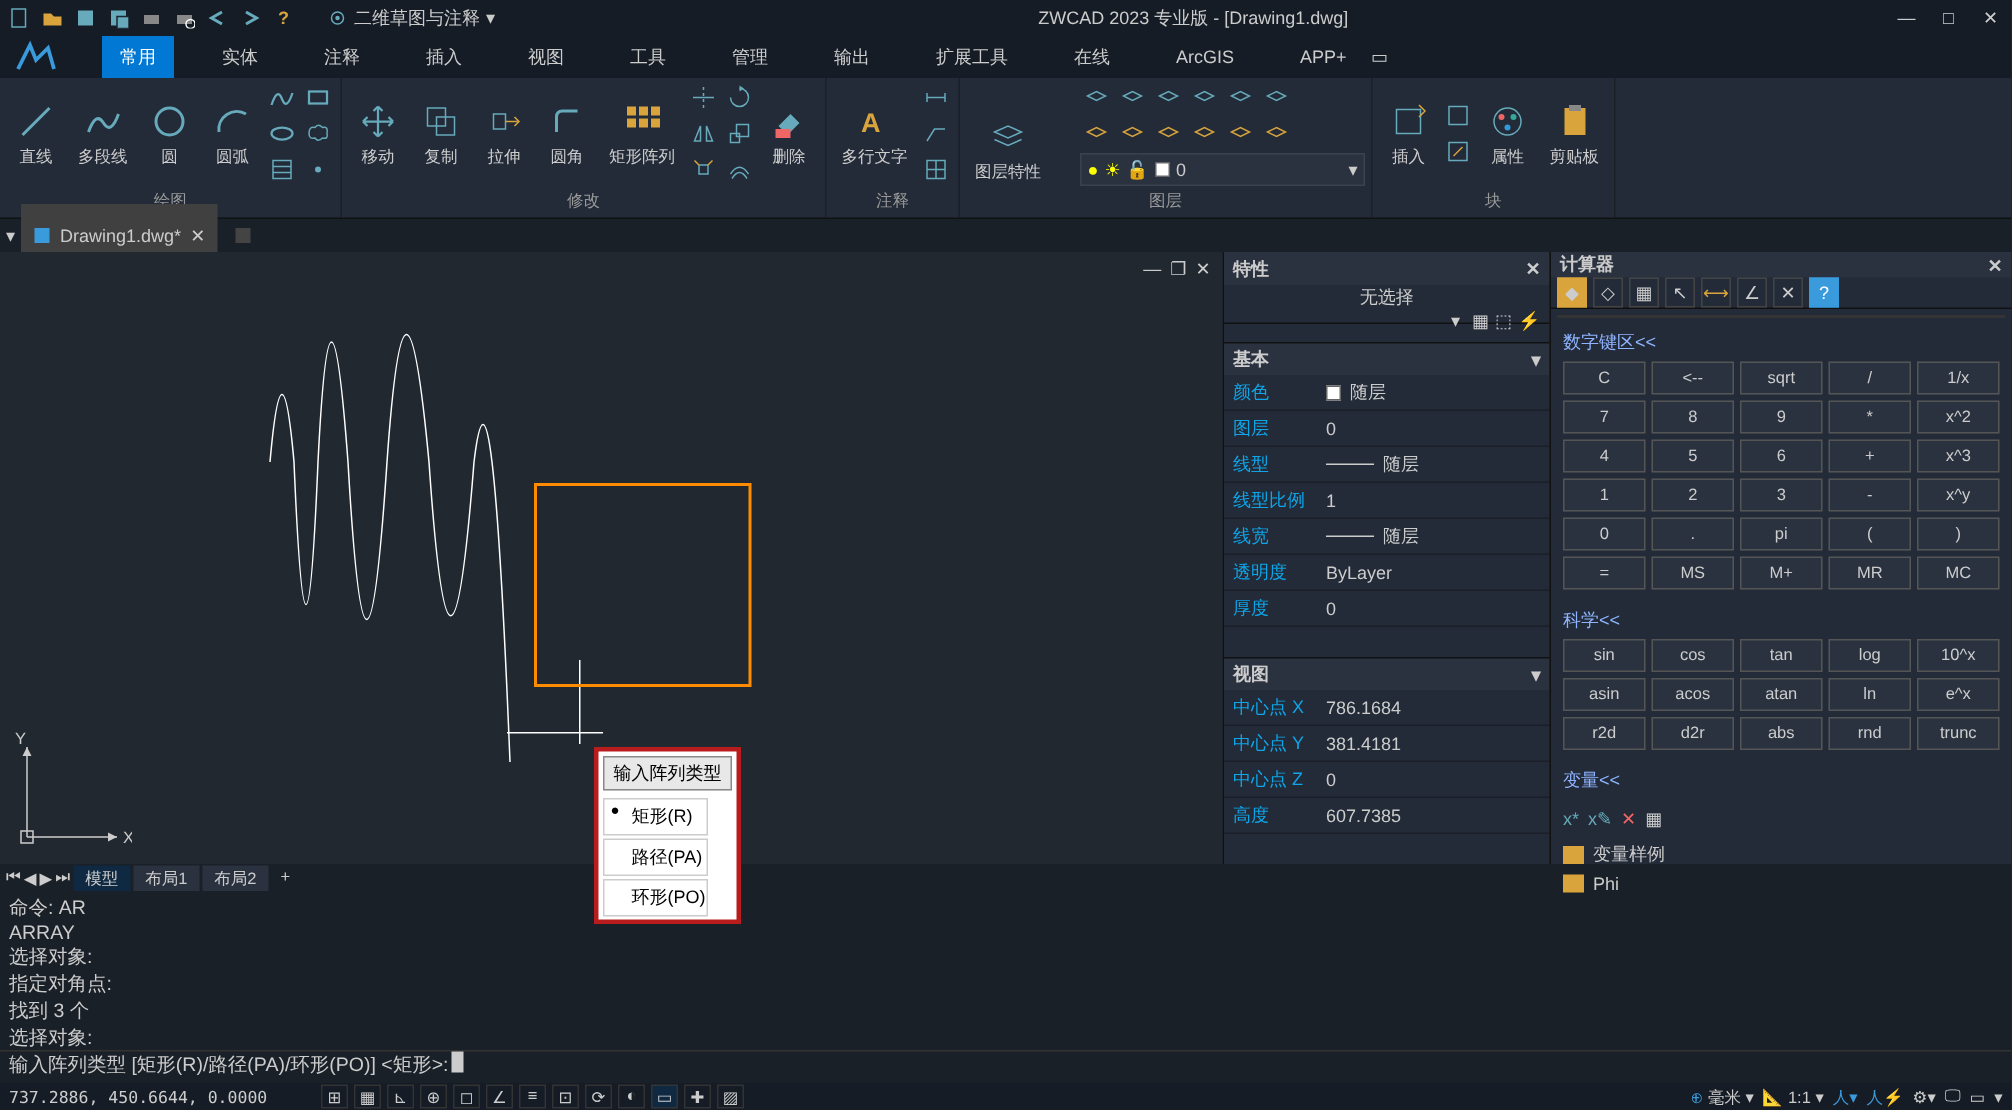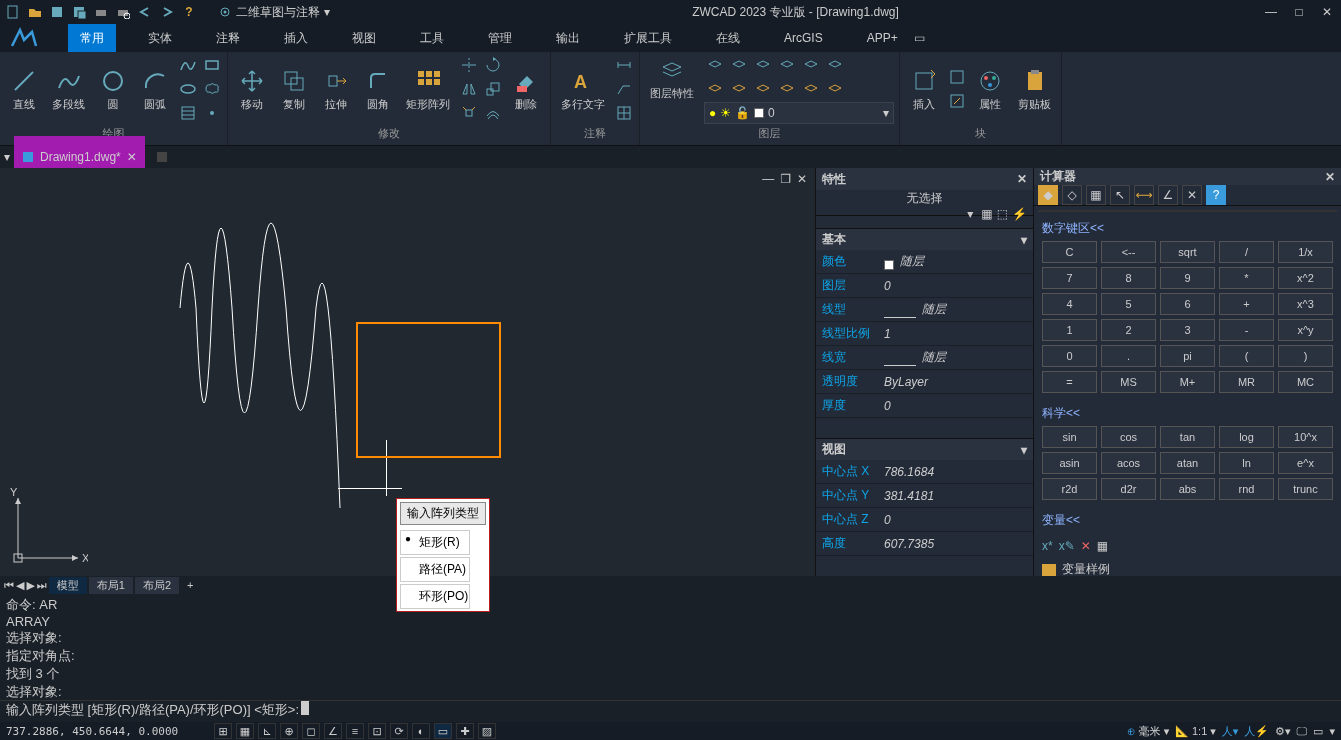--- a/index.html
+++ b/index.html
@@ -27,44 +27,44 @@
 .rbtn-big { display: flex; flex-direction: column; align-items: center; gap: 2px; padding: 2px 6px; cursor: pointer; }
 .rbtn-big .rlabel { font-size: 11px; color: #ccc; white-space: nowrap; }
 .rbtn-icon { width: 28px; height: 28px; display: flex; align-items: center; justify-content: center; }
 .rbtn-small-col { display: flex; flex-direction: column; gap: 2px; }
 .rbtn-sm { width: 22px; height: 22px; display: flex; align-items: center; justify-content: center; cursor: pointer; }
 .layer-combo { width: 190px; height: 22px; background: #2a3240; border: 1px solid #3a4250; display: flex; align-items: center; padding: 0 4px; gap: 4px; }
 .layer-combo .swatch { width: 10px; height: 10px; background: #fff; border: 1px solid #666; }
 .layer-combo .arrow { margin-left: auto; }
 
 .doc-tabbar { height: 22px; background: #1a2028; display: flex; align-items: center; padding: 0 4px; gap: 4px; }
-.doc-tab { background: #a21caf; padding: 14px 8px; display: flex; align-items: center; gap: 6px; font-family: "SimSun", monospace; }
+.doc-tab { background: #404040; padding: 14px 8px; display: flex; align-items: center; gap: 6px; font-family: "SimSun", monospace; }
 .doc-tab .close { cursor: pointer; }
 
 .main-row { display: flex; height: calc(740px - 24px - 28px - 94px - 22px - 18px - 128px - 18px); }
 .canvas-area { flex: 1; background: #212830; position: relative; }
 .canvas-area .winctrl { position: absolute; top: 4px; right: 8px; display: flex; gap: 6px; color: #ccc; }
 .canvas-area svg.wave { position: absolute; left: 140px; top: 0px; }
 .ucs { position: absolute; left: 8px; bottom: 8px; }
 .array-popup { position: absolute; left: 356px; top: 154px; width: 145px; height: 136px; border: 2px solid #ff8c00; }
-.array-menu { position: absolute; left: 396px; top: 330px; background: #fff; border: 1px solid #b91c1c; font-family: "SimSun", monospace; color: #000; text-align: right; }
+.array-menu { position: absolute; left: 396px; top: 330px; background: #fff; border: 3px solid #b91c1c; font-family: "SimSun", monospace; color: #000; text-align: right; }
 .array-menu-title { background: #e8e8e8; border: 1px solid #888; padding: 2px 6px; margin: 3px; display: inline-block; }
 .array-menu-item { padding: 3px 10px 3px 18px; border: 1px solid #ccc; margin: 2px 3px; position: relative; width: 70px; white-space: nowrap; }
 .array-menu-item.sel::before { content: "●"; position: absolute; left: 4px; top: 2px; font-size: 10px; }
 
 .panel { background: #232b38; border-left: 1px solid #111; display: flex; flex-direction: column; }
 .panel-header { height: 22px; background: #2a3240; display: flex; align-items: center; padding: 0 6px; font-weight: bold; }
 .panel-header .closex { margin-left: auto; cursor: pointer; }
 .prop-panel { width: 218px; }
 .prop-select { height: 26px; display: flex; align-items: center; padding: 0 6px; border-bottom: 1px solid #111; flex-direction: column; }
 .prop-select .icons { margin-left: auto; display: flex; gap: 4px; }
 .prop-section { background: #2a3240; height: 22px; display: flex; align-items: center; padding: 0 6px; font-weight: bold; border-top: 1px solid #111; }
 .prop-row { display: flex; height: 24px; align-items: center; border-bottom: 1px solid #1a1f28; }
 .prop-row .k { width: 62px; padding-left: 6px; color: #0ea5e9; }
-.prop-row .v { flex: 1; padding-left: 6px; color: #ccc; display: flex; align-items: flex-end; gap: 6px; font-style: italic; }
+.prop-row .v { flex: 1; padding-left: 6px; color: #ccc; display: flex; align-items: center; gap: 6px; }
 .prop-row .v .sw { width: 10px; height: 10px; background: #fff; border: 1px solid #666; }
 .prop-row .v .line { width: 32px; height: 1px; background: #ccc; }
 
 .calc-panel { width: 308px; }
 .calc-toolbar { height: 26px; display: flex; align-items: center; gap: 4px; padding: 0 4px; border-bottom: 1px solid #111; }
 .calc-tb-btn { width: 20px; height: 20px; border: 1px solid #444; display: flex; align-items: center; justify-content: center; cursor: pointer; }
 .calc-display { height: 100px; background: #1a1f28; margin: 4px; border: 1px solid #333; }
 .calc-section-title { padding: 4px 8px; color: #8fb4ff; cursor: pointer; }
 .calc-grid { display: grid; grid-template-columns: repeat(5, 1fr); gap: 4px; padding: 0 8px 8px 8px; }
 .calc-btn { height: 22px; border: 1px solid #555; background: #2a3240; display: flex; align-items: center; justify-content: center; cursor: pointer; font-size: 11px; }
@@ -388,21 +388,21 @@
               <line x1="9" y1="3" x2="9" y2="15" stroke="#6ab"></line>
             </svg>
           </div>
       </div>
     </div>
     <div class="ribbon-group-label">注释</div>
   </div>
 
   <div class="ribbon-group" style="min-width:260px">
     <div class="ribbon-group-body" style="flex-direction:column;align-items:flex-start;gap:4px">
-      <div style="display:flex;gap:4px;align-items:flex-start">
+      <div style="display:flex;gap:20px;align-items:flex-end">
         <div class="rbtn-big">
             <div class="rbtn-icon">
               <svg width="26" height="26">
                 <path d="M4 10 L13 6 L22 10 L13 14z" fill="none" stroke="#6ab"></path>
                 <path d="M4 15 L13 19 L22 15" fill="none" stroke="#6ab"></path>
               </svg>
             </div>
             <div class="rlabel">图层特性</div>
           </div>
         <div style="display:flex;flex-direction:column;gap:2px">
@@ -733,20 +733,24 @@
       <div class="calc-var-toolbar">
         <span style="color:#6ab">x*</span>
         <span style="color:#6ab">x✎</span>
         <span style="color:#e66">✕</span>
         <span>▦</span>
       </div>
       <div class="calc-var-item">
           <div class="fld"></div>
           <span>变量样例</span>
         </div>
+      <div class="calc-var-item">
+          <div class="fld"></div>
+          <span>Phi</span>
+        </div>
     </div>
   </div>
 </div>
 
 <div class="layout-tabs">
   <div class="nav">
     <span>⏮</span>
     <span>◀</span>
     <span>▶</span>
     <span>⏭</span>

